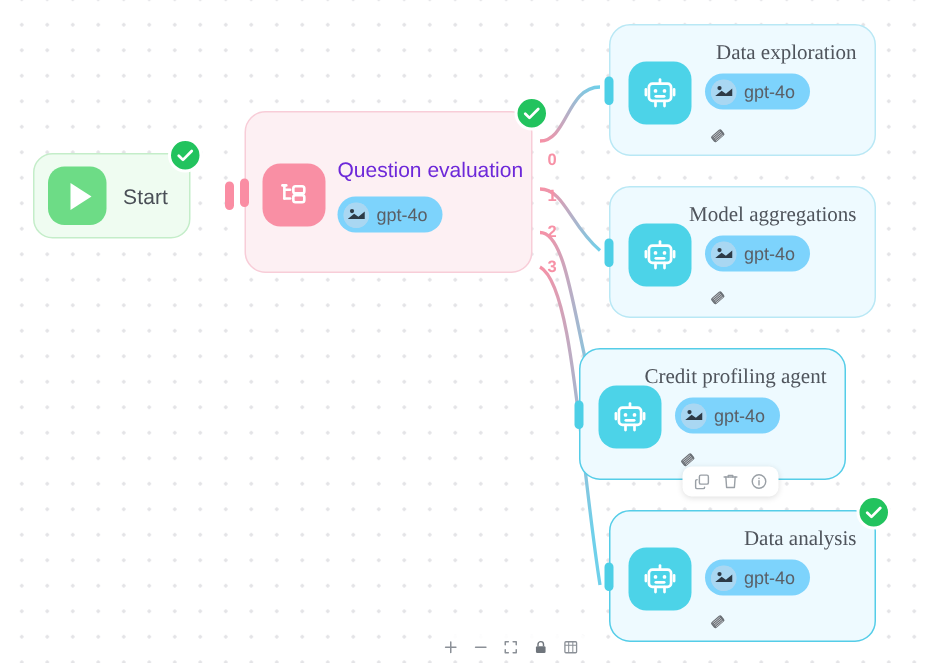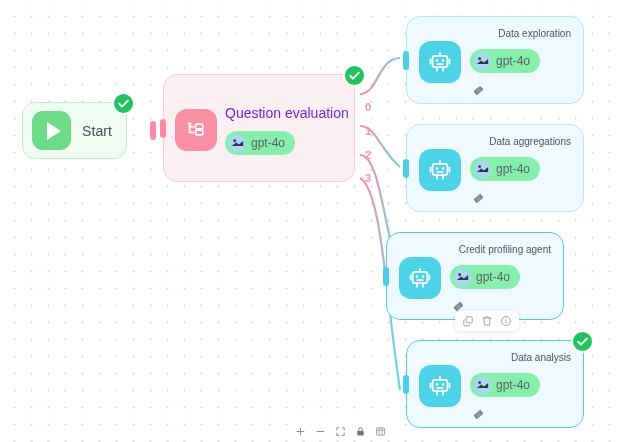--- a/index.html
+++ b/index.html
@@ -73,28 +73,28 @@
   }
   .node-agent.selected { border-color: #55cde8; border-width: 1.6px; }
   .agent-icon {
     position: absolute; left: 12px; top: 24px;
     width: 42px; height: 42px; border-radius: 12px;
     background: #4cd3e8;
     display: flex; align-items: center; justify-content: center;
   }
   .agent-title {
     position: absolute; right: 12px; top: 11px;
-    font-size: 10px; color: #4f545c; white-space: nowrap;
+    font-size: 14px; color: #4f545c; white-space: nowrap; font-family: Liberation Serif, serif;
   }
 
   
   .model-pill {
     position: absolute;
     display: inline-flex; align-items: center; gap: 5px;
-    background: #86efac; border-radius: 13px;
+    background: #7dd3fc; border-radius: 13px;
     padding: 3px 10px 3px 4px;
     height: 24px;
   }
   .model-avatar {
     width: 17px; height: 17px; border-radius: 50%;
     background: #a9d7f2;
     display: flex; align-items: center; justify-content: center;
     flex: none; overflow: hidden;
   }
   .model-name { font-size: 12px; color: #5a5f66; }
@@ -275,21 +275,21 @@
         <rect x="4.6" y="5.8" width="14.8" height="11.4" rx="2.4"></rect>
         <circle cx="9" cy="10.6" r="1.25" fill="#ffffff" stroke="none"></circle>
         <circle cx="15" cy="10.6" r="1.25" fill="#ffffff" stroke="none"></circle>
         <path d="M9.2 14.2h5.6"></path>
         <path d="M2.6 9.6v3.8"></path>
         <path d="M21.4 9.6v3.8"></path>
         <path d="M9 17.4v3.3"></path>
         <path d="M15 17.4v3.3"></path>
       </svg>
     </div>
-    <div class="agent-title">Data aggregations</div>
+    <div class="agent-title">Model aggregations</div>
     <div class="model-pill" style="left:63px; top:32px;">
       <span class="model-avatar">
         <svg width="17" height="17" viewBox="0 0 24 24">
             <rect width="24" height="24" fill="#a9d7f2"></rect>
             <path d="M4 15.5l6-5 4 3 6-5v7H4z" fill="#2d3a46"></path>
             <circle cx="8" cy="8" r="2" fill="#2d3a46"></circle>
           </svg>
       </span>
       <span class="model-name">gpt-4o</span>
     </div>

